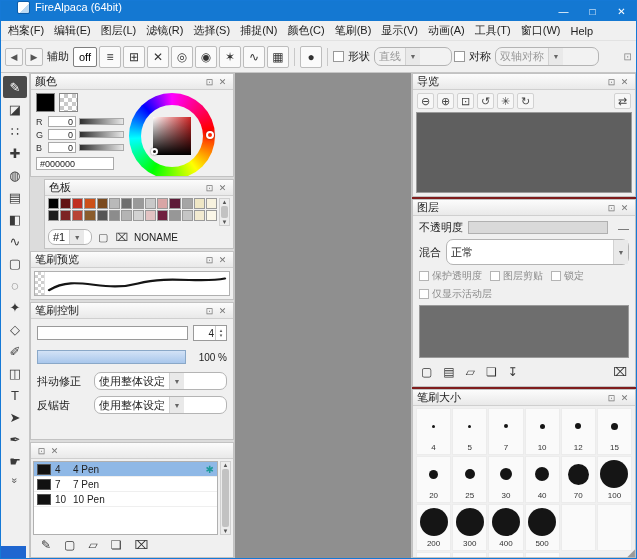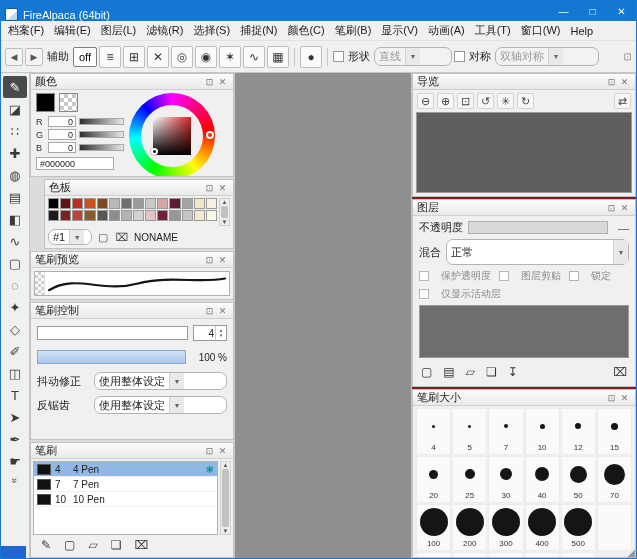--- a/index.html
+++ b/index.html
@@ -2,21 +2,21 @@
 <html><head>
 <meta charset="utf-8">
 <style>
   * { box-sizing: border-box; margin: 0; padding: 0; }
   html,body { width: 637px; height: 559px; overflow: hidden; }
   body { font-family: "Liberation Sans", sans-serif; font-size: 11px; background: #d8d8d8; position: relative; color:#222; }
 
   .window { width: 637px; height: 559px; display: flex; flex-direction: column; background:#f0f0f0; border:1px solid #1579d6; }
 
   
-  .titlebar { flex: 0 0 20px; background:#1478d2; color:#fff; display:flex; align-items:flex-end; }
+  .titlebar { flex: 0 0 20px; background:#1478d2; color:#fff; display:flex; align-items:flex-start;padding-left:12px; }
   .app-icon { width:13px; height:13px; margin:0 5px 0 4px; border-radius:2px;
               background: linear-gradient(135deg,#ffffff 55%,#bcd9f2 55%); border:1px solid #0d5ca8; }
   .title { font-size:11px; }
   .win-controls { margin-left:auto; display:flex; height:100%; }
   .win-btn { width:29px; display:flex; align-items:center; justify-content:center; font-size:10px; color:#fff; }
 
   
   .menubar { flex:0 0 20px; display:flex; align-items:center; background:#f0f0f0; padding-left:2px; border-bottom:1px solid #e2e2e2; }
   .menu-item { padding:2px 5px; white-space:nowrap; }
 
@@ -123,21 +123,21 @@
   .nav-icons { display:flex; gap:3px; padding:3px 4px; align-items:center; }
   .nav-ic { width:17px; height:16px; display:flex; align-items:center; justify-content:center; font-size:11px; color:#444; border:1px solid #d2d2d2; background:#f7f7f7; border-radius:2px; }
   .nav-preview { flex:1; margin:0 3px 3px; background:#5f5f5f; border:1px solid #9a9a9a; }
 
   
   .layer-body { padding:4px 6px; display:flex; flex-direction:column; gap:4px; flex:1; min-height:0; }
   .lrow { display:flex; align-items:center; gap:5px; }
   .llabel { white-space:nowrap;text-align:right; }
   .op-slider { flex:1; height:13px; border:1px solid #b0b0b0; background:#d9d9d9; }
   .op-dash { width:16px; color:#555; text-align:right; }
-  .lcheck { display:flex; align-items:center; gap:12px; font-size:10px; color:#8a8a8a; white-space:nowrap; }
+  .lcheck { display:flex; align-items:center; gap:3px; font-size:10px; color:#8a8a8a; white-space:nowrap; }
   .lcheck .check { width:10px; height:10px; border-color:#b4b4b4; }
   .checks-row { display:flex; gap:8px; }
   .layer-thumb { flex:1; background:#6e6e6e; border:1px solid #9a9a9a; min-height:48px; }
   .layer-icons { flex:0 0 20px; display:flex; align-items:center; gap:11px; padding:0 2px; }
 
   
   .size-body { flex:1; min-height:0; overflow:hidden; padding:2px 3px; }
   .size-grid { display:grid; grid-template-columns:repeat(6,1fr); grid-auto-rows:47px; gap:1px; }
   .size-cell { display:flex; flex-direction:column; align-items:center; border:1px solid #ececec; background:#fafafa; }
   .size-dot-wrap { flex:1; display:flex; align-items:center; justify-content:center; width:100%; }
@@ -385,21 +385,20 @@
             <span class="combo grow">
               <span>使用整体设定</span>
               <span class="arrow">▼</span>
             </span>
           </div>
         </div>
       </div>
 
       <div class="panel" id="p-brush">
         <div class="phead">
-          <span class="ptitle">笔刷</span>
           <span class="pbtn">⊡</span>
           <span class="pbtn">✕</span>
         </div>
         <div class="brush-body">
           <div class="brush-top">
             <div class="brush-list" id="brush-list">
                 <div class="brush-row selected">
                   <span class="brush-chip"></span>
                   <span class="brush-num">4</span>
                   <span class="brush-name">4 Pen</span>
@@ -572,26 +571,20 @@
                 <div class="size-label">30</div>
               </div>
               <div class="size-cell">
                 <div class="size-dot-wrap">
                   <div class="size-dot" style="width: 14px; height: 14px;"></div>
                 </div>
                 <div class="size-label">40</div>
               </div>
               <div class="size-cell">
                 <div class="size-dot-wrap">
-                  <div class="size-dot" style="width: 17px; height: 17px;"></div>
-                </div>
-                <div class="size-label">50</div>
-              </div>
-              <div class="size-cell">
-                <div class="size-dot-wrap">
                   <div class="size-dot" style="width: 21px; height: 21px;"></div>
                 </div>
                 <div class="size-label">70</div>
               </div>
               <div class="size-cell">
                 <div class="size-dot-wrap">
                   <div class="size-dot" style="width: 28px; height: 28px;"></div>
                 </div>
                 <div class="size-label">100</div>
               </div>

